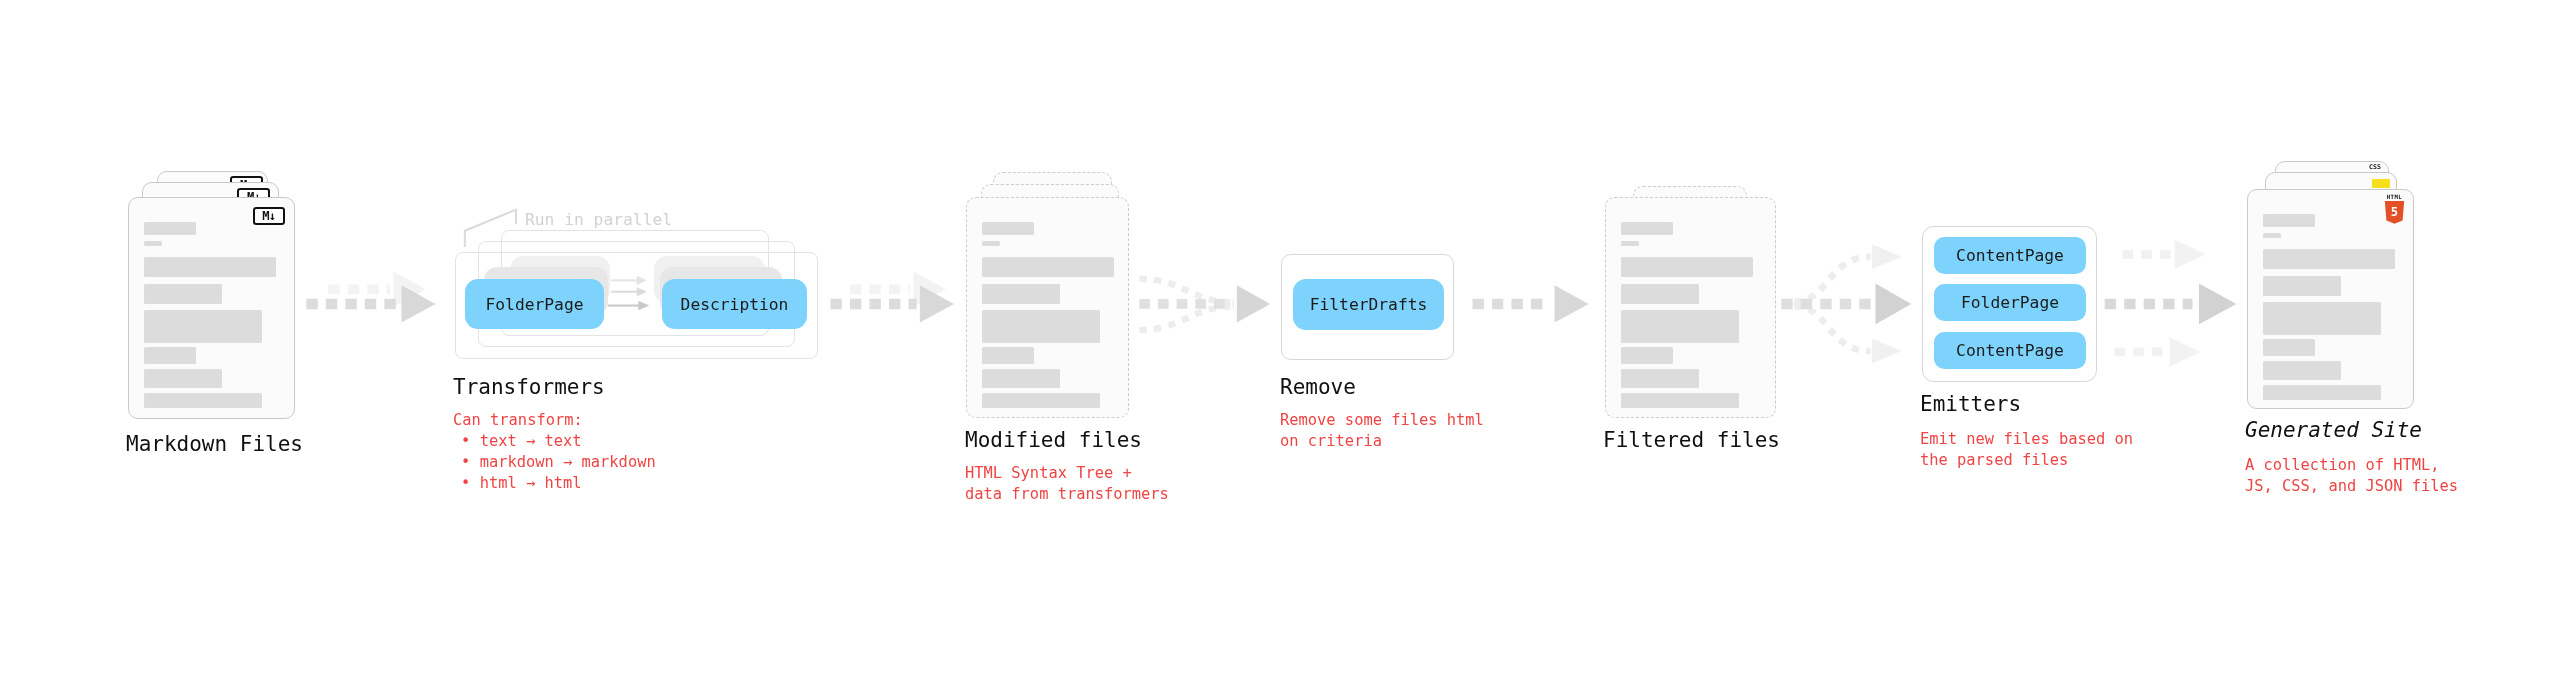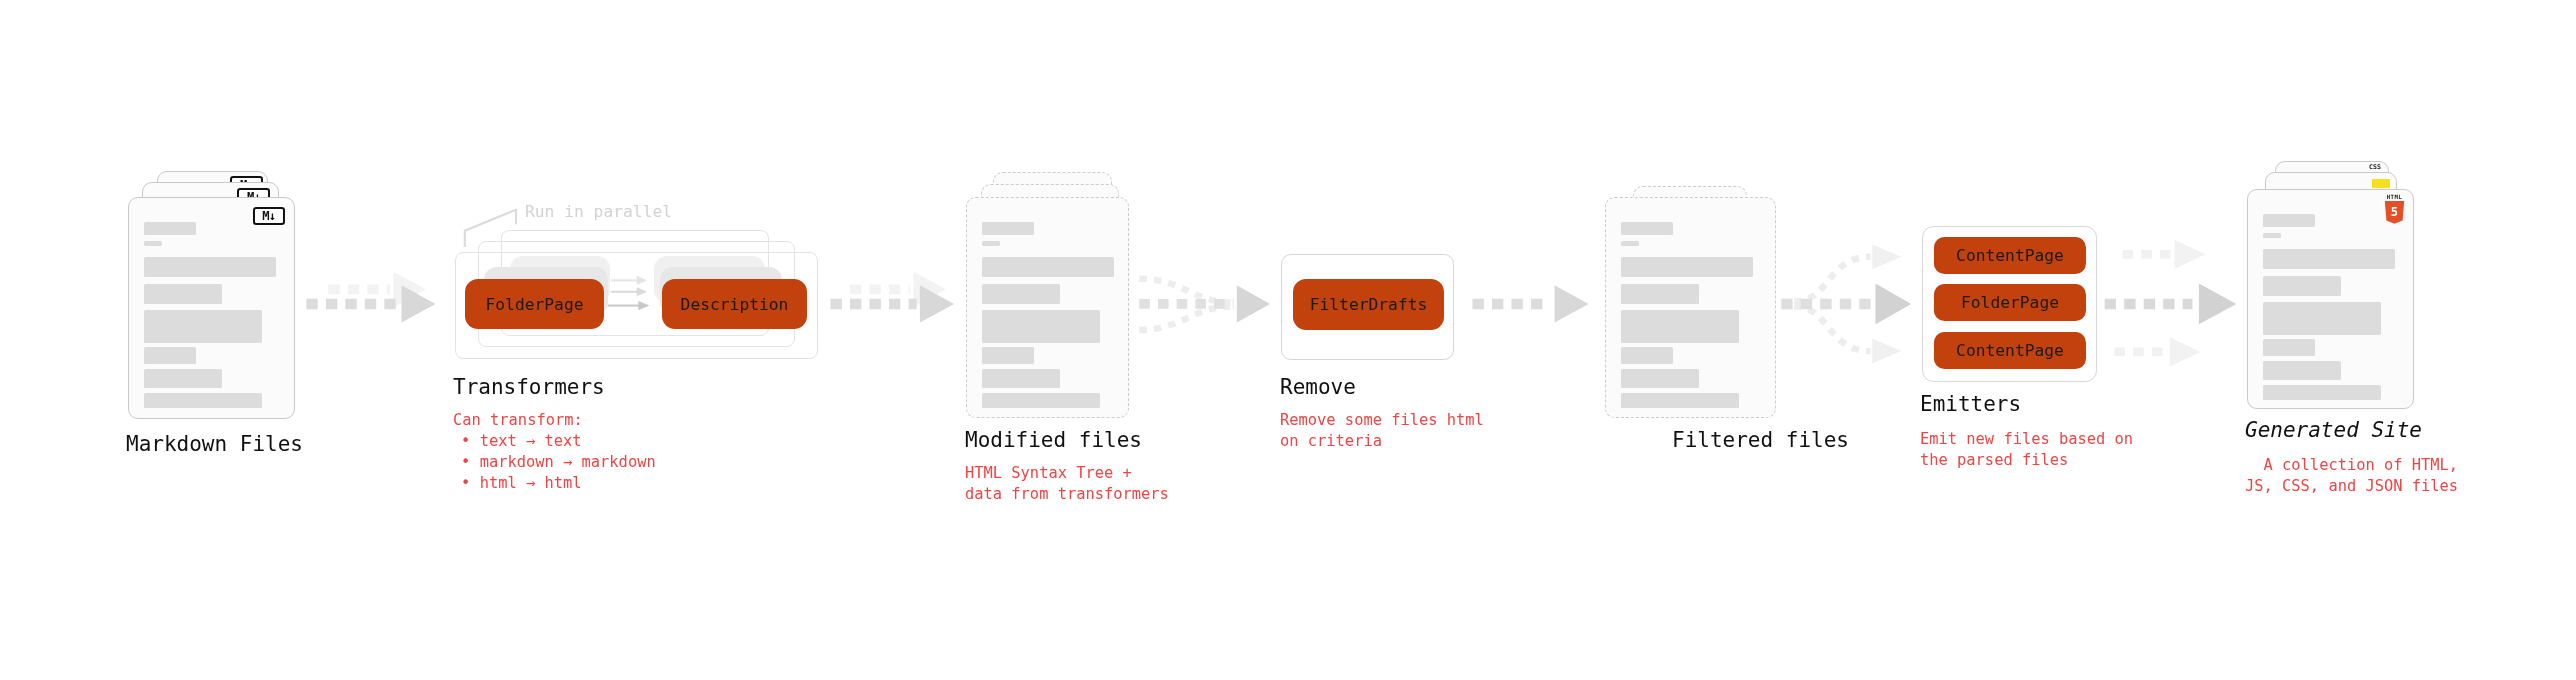--- a/index.html
+++ b/index.html
@@ -30,21 +30,21 @@
   .html5-badge .html-txt{font-size:5.7px;font-weight:bold;color:#111;line-height:6.5px;letter-spacing:0.4px;}
   
   .outline{
     position:absolute;border:1.6px solid #e3e3e3;border-radius:8.1px;background:transparent;box-sizing:border-box;
   }
   .panel{
     position:absolute;border:1.6px solid #d6d6d6;border-radius:9.8px;background:#ffffff;box-sizing:border-box;
   }
   
   .chip{
-    position:absolute;background:#c2410c;border-radius:13px;color:#1b1b1b;
+    position:absolute;background:#7dd3fc;border-radius:13px;color:#1b1b1b;
     display:flex;align-items:center;justify-content:center;font-size:16.3px;box-sizing:border-box;
   }
   .chip.ghost1{background:#e7e7e7;}
   .chip.ghost2{background:#f0f0f0;}
   .chip.small{border-radius:10.6px;}
   
   .label{position:absolute;font-size:21px;color:#101010;white-space:nowrap;}
   .caption{position:absolute;font-size:15.4px;line-height:21px;color:#ef4444;white-space:nowrap;}
   .caption .indent{padding-left:8.1px;}
   .annotation{position:absolute;font-size:16.3px;color:#d2d2d2;white-space:nowrap;}
@@ -84,21 +84,21 @@
     <div class="outline" style="left:455px;top:252px;width:363px;height:107px;"></div>
 
     <div class="chip ghost2" style="left:510px;top:256px;width:100px;height:47px;"></div>
     <div class="chip ghost1" style="left:484px;top:267px;width:124px;height:48px;"></div>
     <div class="chip" style="left:465px;top:279px;width:139px;height:50px;">FolderPage</div>
 
     <div class="chip ghost2" style="left:654px;top:256px;width:111px;height:47px;"></div>
     <div class="chip ghost1" style="left:660px;top:267px;width:122px;height:48px;"></div>
     <div class="chip" style="left:662px;top:279px;width:145px;height:50px;">Description</div>
 
-    <div class="annotation" style="left:525px;top:202px;">Run in parallel</div>
+    <div class="annotation" style="left:525px;top:210px;">Run in parallel</div>
 
     <div class="label" style="left:453px;top:375px;">Transformers</div>
     <div class="caption" style="left:453px;top:410px;">
       <div>Can transform:</div>
       <div class="indent">• text → text</div>
       <div class="indent">• markdown → markdown</div>
       <div class="indent">• html → html</div>
     </div>
   </div>
 
@@ -141,21 +141,21 @@
           <div class="bar" style="width: 52px; height: 12.2px; margin-top: 0px;"></div>
           <div class="bar" style="width: 18.7px; height: 4.9px; margin-top: 6.5px;"></div>
           <div class="bar" style="width: 132px; height: 19.5px; margin-top: 11.4px;"></div>
           <div class="bar" style="width: 78px; height: 19.5px; margin-top: 7.3px;"></div>
           <div class="bar" style="width: 118px; height: 32.5px; margin-top: 6.5px;"></div>
           <div class="bar" style="width: 52px; height: 17px; margin-top: 4.1px;"></div>
           <div class="bar" style="width: 78px; height: 19.5px; margin-top: 4.9px;"></div>
           <div class="bar" style="width: 118px; height: 14.6px; margin-top: 4.9px;"></div>
         </div>
     </div>
-    <div class="label" style="left:1672px;top:428px;text-align:right;">Filtered files</div>
+    <div class="label" style="left:1603px;top:428px;text-align:right;">Filtered files</div>
   </div>
 
   <div>
     <div class="panel" style="left:1922px;top:226px;width:175px;height:156px;border-radius:11.4px;"></div>
     <div class="chip small" style="left:1934px;top:237px;width:152px;height:37px;">ContentPage</div>
     <div class="chip small" style="left:1934px;top:284px;width:152px;height:37px;">FolderPage</div>
     <div class="chip small" style="left:1934px;top:332px;width:152px;height:37px;">ContentPage</div>
     <div class="label" style="left:1920px;top:392px;">Emitters</div>
     <div class="caption" style="left:1920px;top:429px;">
       <div>Emit new files based on</div>
@@ -186,21 +186,21 @@
           <div class="bar" style="width: 18.7px; height: 4.9px; margin-top: 6.5px;"></div>
           <div class="bar" style="width: 132px; height: 19.5px; margin-top: 11.4px;"></div>
           <div class="bar" style="width: 78px; height: 19.5px; margin-top: 7.3px;"></div>
           <div class="bar" style="width: 118px; height: 32.5px; margin-top: 6.5px;"></div>
           <div class="bar" style="width: 52px; height: 17px; margin-top: 4.1px;"></div>
           <div class="bar" style="width: 78px; height: 19.5px; margin-top: 4.9px;"></div>
           <div class="bar" style="width: 118px; height: 14.6px; margin-top: 4.9px;"></div>
         </div>
     </div>
     <div class="label" style="left:2245px;top:418px;font-style:italic;">Generated Site</div>
-    <div class="caption" style="left:2245px;top:455px;text-align:right;">
+    <div class="caption" style="left:2245px;top:455px;">
       <div>A collection of HTML,</div>
       <div>JS, CSS, and JSON files</div>
     </div>
   </div>
 
   <svg class="arrow-layer" width="2576" height="681" viewBox="0 0 3170 838">
 
     <polyline points="572,304 572,284 635,258 635,276" fill="none" stroke="#dadada" stroke-width="2.5"></polyline>
 
     <g>

